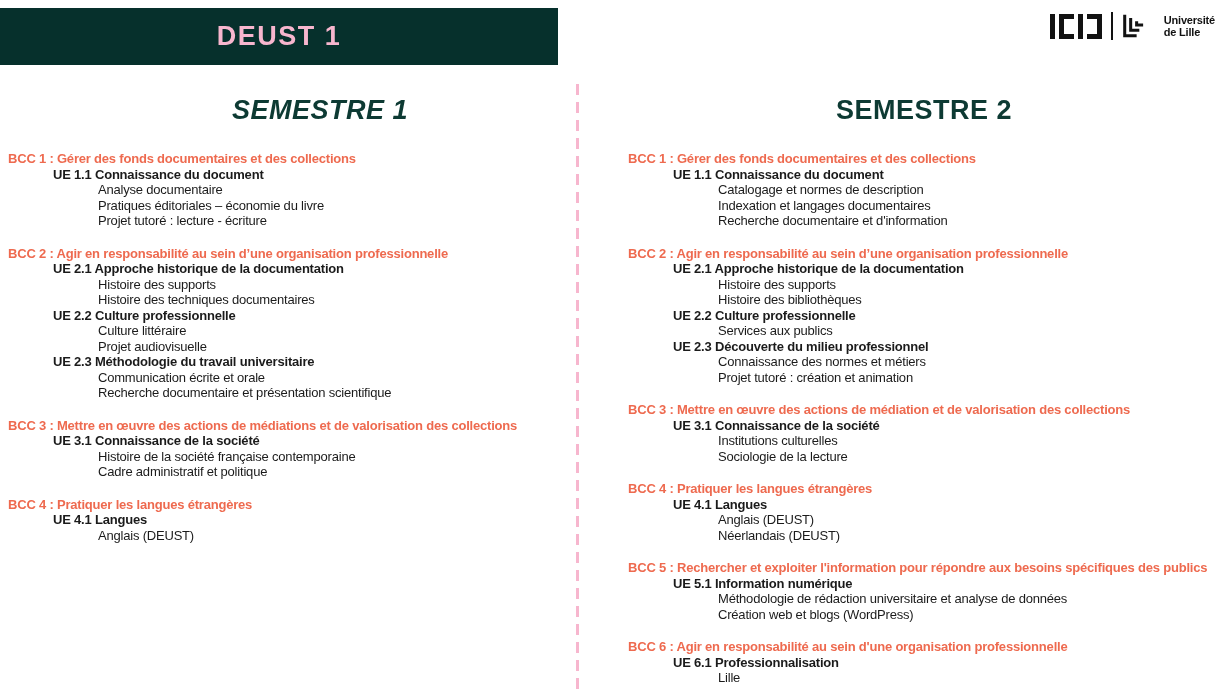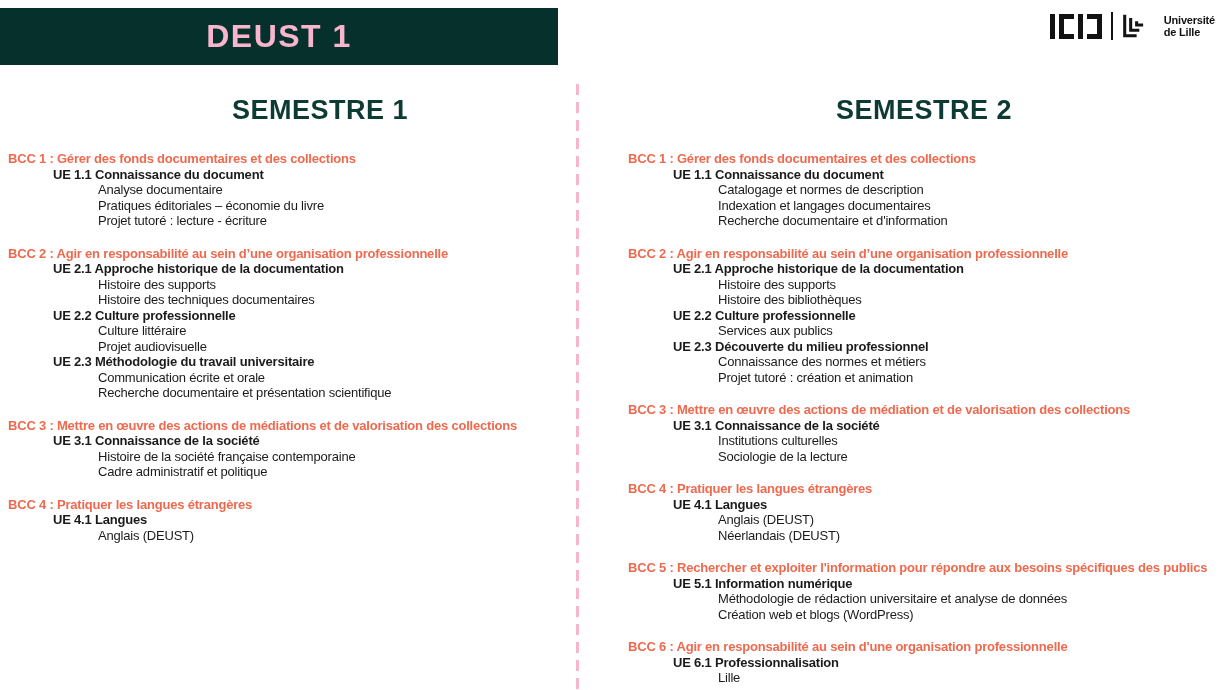--- a/index.html
+++ b/index.html
@@ -12,21 +12,21 @@
     width:1229px; height:690px; position:relative; overflow:hidden;
     background:#ffffff; font-family:"Liberation Sans", sans-serif;
     color:var(--body-text);
   }
   .banner {
     position:absolute; left:0; top:8px; width:558px; height:57px;
     background:var(--banner-bg);
     display:flex; align-items:center; justify-content:center;
   }
   .banner-title {
-    color:var(--banner-text); font-size:32px; font-weight:800; letter-spacing:1.5px;
+    color:var(--banner-text); font-size:27px; font-weight:800; letter-spacing:1.5px;
   }
   
   .logos { position:absolute; top:12px; right:14px; display:flex; align-items:center; gap:9px; }
   .icid { display:flex; align-items:center; gap:4px; height:25px; }
   .g { height:25px; }
   .g.i { width:5px; background:#121212; }
   .g.c { width:15px; border:5px solid #121212; border-right:0; }
   .g.d { width:15px; border:5px solid #121212; border-left:0; }
   .logo-sep { width:2px; height:28px; background:#121212; }
   .ul-logo { display:flex; align-items:center; gap:16px; }
@@ -37,21 +37,21 @@
     background:repeating-linear-gradient(to bottom, var(--divider) 0 11px, transparent 11px 18px);
   }
   
   .col { position:absolute; top:95px; }
   .col-s1 { left:8px; width:562px; }
   .col-s2 { left:628px; width:628px; }
   .sem-heading {
     margin:0; font-size:27px; font-weight:800; color:var(--heading);
     letter-spacing:0.5px; line-height:30px; white-space:nowrap;
   }
-  .col-s1 .sem-heading { margin-left:224px; }
+  .col-s1 .sem-heading { margin-left:224px;font-style:italic; }
   .col-s2 .sem-heading { margin-left:208px; }
   .bcc-block { margin-top:17px; }
   .bcc-list > .bcc-block:first-child { margin-top:26px; }
   .row { font-size:13px; line-height:15.5px; letter-spacing:-0.2px; white-space:nowrap; }
   .bcc-label { color:var(--bcc); font-weight:700; }
   .ue-label { font-weight:700; margin-left:45px; }
   .course { margin-left:90px; }
 </style>
 </head>
 <body>

